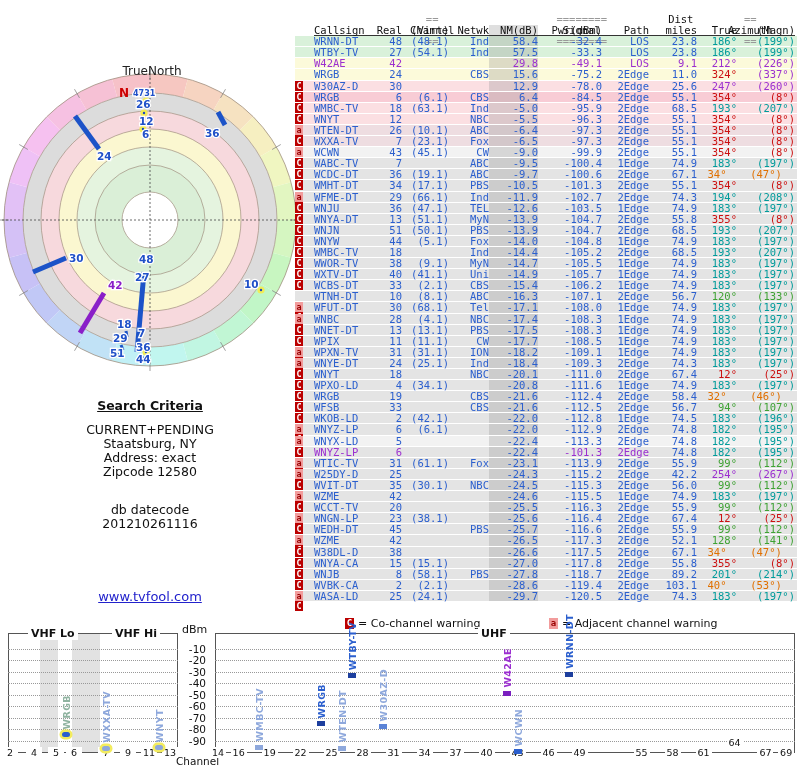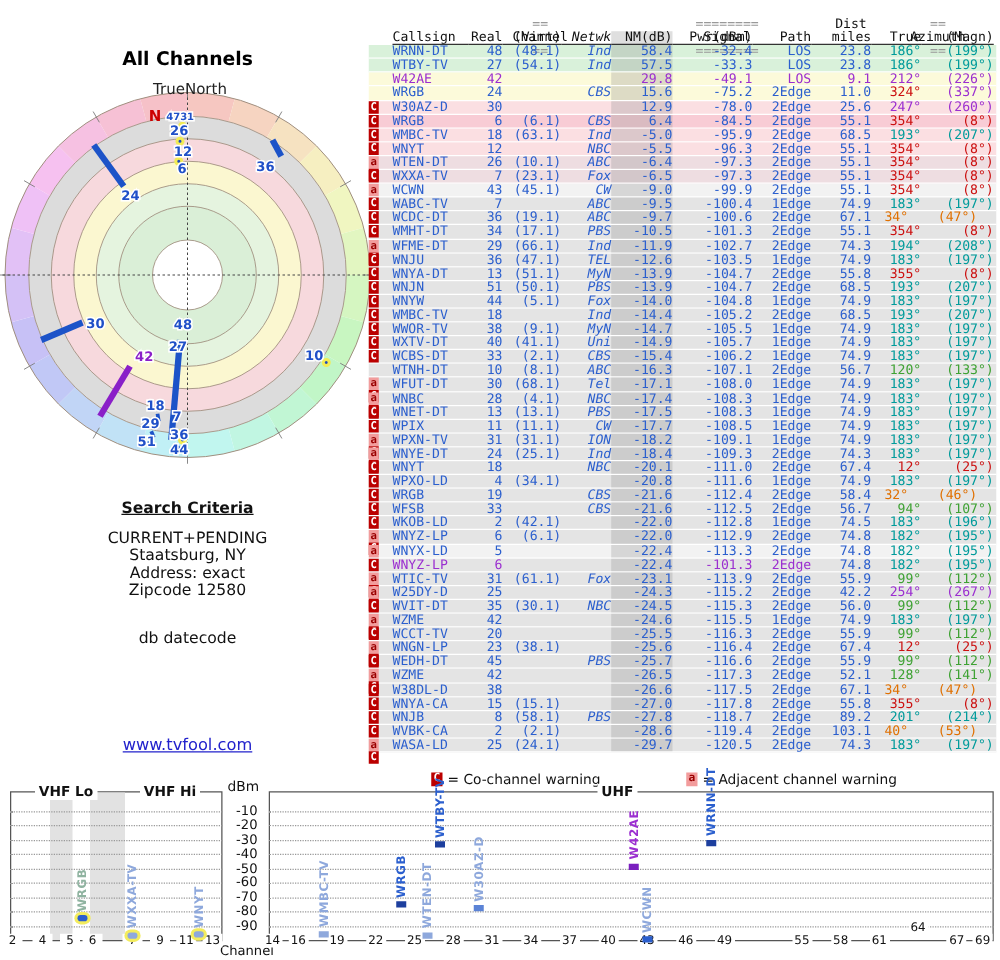--- a/index.html
+++ b/index.html
@@ -19,21 +19,21 @@
   
   .tbl{position:absolute;left:295px;top:14px;width:502px;
        font:10.5px "DejaVu Sans Mono",monospace;color:#2b5fce;}
   .trow{display:flex;height:11.1px;line-height:10.8px;border-bottom:1px solid #fff;box-sizing:border-box;}
   .thead{color:#111;border-bottom:none;}
   .trow span{display:block;box-sizing:border-box;white-space:pre;overflow:visible;}
   .c-warn{width:17px;display:flex;justify-content:flex-end;gap:1px;}
   .c-cs{width:63px;text-align:left;padding-left:2px;}
   .c-real{width:27px;text-align:right;}
   .c-virt{width:47px;text-align:right;}
-  .c-net{width:40px;text-align:right;font-style:italic;}
+  .c-net{width:40px;text-align:right;}
   .c-nm{width:49px;text-align:right;background:rgba(150,150,150,.30);}
   .c-pwr{width:64px;text-align:right;}
   .c-path{width:47px;text-align:right;}
   .c-dist{width:48px;text-align:right;}
   .c-azt{width:40px;text-align:right;}
   .c-azm{width:58px;text-align:right;}
   .hgA span{text-align:center;}
   .eq{color:#999;}
   .hw{border-bottom:1px solid #333;display:inline-block;line-height:10px;}
   .mk{display:inline-block;width:8px;height:10px;font:bold 8.5px "DejaVu Sans Mono",monospace;
@@ -63,21 +63,20 @@
         font:600 9.5px "DejaVu Sans",sans-serif;letter-spacing:.4px;white-space:nowrap;z-index:5;}
   .leg{position:absolute;font:11px "DejaVu Sans",sans-serif;color:#111;}
   .legbox{position:absolute;width:9px;height:11px;font:bold 9px "DejaVu Sans Mono",monospace;
           text-align:center;line-height:11px;}
 </style>
 </head>
 <body>
 
 <div class="stage">
 
-  <div class="radar-title">All Channels</div>
   <svg id="radar-svg" width="300" height="380">
     <g id="rim">
         <path d="M150,74 A146 146 0 0 1 187.78758058496803,78.97482936179603 L182.87001872802014,97.32742006128832 A127 127 0 0 0 150,93 Z" fill="hsl(7 75% 86%)"></path>
         <path d="M187.78758058496803,78.97482936179603 A146 146 0 0 1 223,93.56029104747195 L213.5,110.01477371937628 A127 127 0 0 0 182.87001872802014,97.32742006128832 Z" fill="hsl(22 75% 86%)"></path>
         <path d="M223,93.56029104747195 A146 146 0 0 1 253.23759005323592,116.76240994676405 L239.80256121069152,130.19743878930848 A127 127 0 0 0 213.5,110.01477371937628 Z" fill="hsl(37 75% 86%)"></path>
         <path d="M253.23759005323592,116.76240994676405 A146 146 0 0 1 276.439708952528,147 L259.9852262806237,156.5 A127 127 0 0 0 239.80256121069152,130.19743878930848 Z" fill="hsl(52 75% 86%)"></path>
         <path d="M276.439708952528,147 A146 146 0 0 1 291.025170638204,182.21241941503197 L272.6725799387117,187.12998127197986 A127 127 0 0 0 259.9852262806237,156.5 Z" fill="hsl(67 75% 86%)"></path>
         <path d="M291.025170638204,182.21241941503197 A146 146 0 0 1 296,220 L277,220 A127 127 0 0 0 272.6725799387117,187.12998127197986 Z" fill="hsl(82 75% 86%)"></path>
         <path d="M296,220 A146 146 0 0 1 291.025170638204,257.78758058496805 L272.6725799387117,252.87001872802014 A127 127 0 0 0 277,220 Z" fill="hsl(97 75% 86%)"></path>
         <path d="M291.025170638204,257.78758058496805 A146 146 0 0 1 276.43970895252806,293 L259.9852262806237,283.5 A127 127 0 0 0 272.6725799387117,252.87001872802014 Z" fill="hsl(112 75% 86%)"></path>
@@ -162,20 +161,21 @@
   </svg>
 
   <div class="search">
     <div class="sc-title">Search Criteria</div>
     <div class="line">CURRENT+PENDING</div>
     <div class="line">Staatsburg, NY</div>
     <div class="line">Address: exact</div>
     <div class="line">Zipcode 12580</div>
     <div class="gap"></div>
     <div class="line">db datecode</div>
+    <div class="line">201210261116</div>
   </div>
   <div class="tvlink">www.tvfool.com</div>
 
   <div class="tbl">
     <div class="trow thead hgA">
       <span style="width:107px"></span>
       <span style="width:74px"><span class="eq">==</span><span>Channel</span><span class="eq">==</span></span>
       <span style="width:40px"></span>
       <span style="width:160px"><span class="eq">========</span><span>Signal</span><span class="eq">========</span></span>
       <span style="width:48px">Dist</span>

